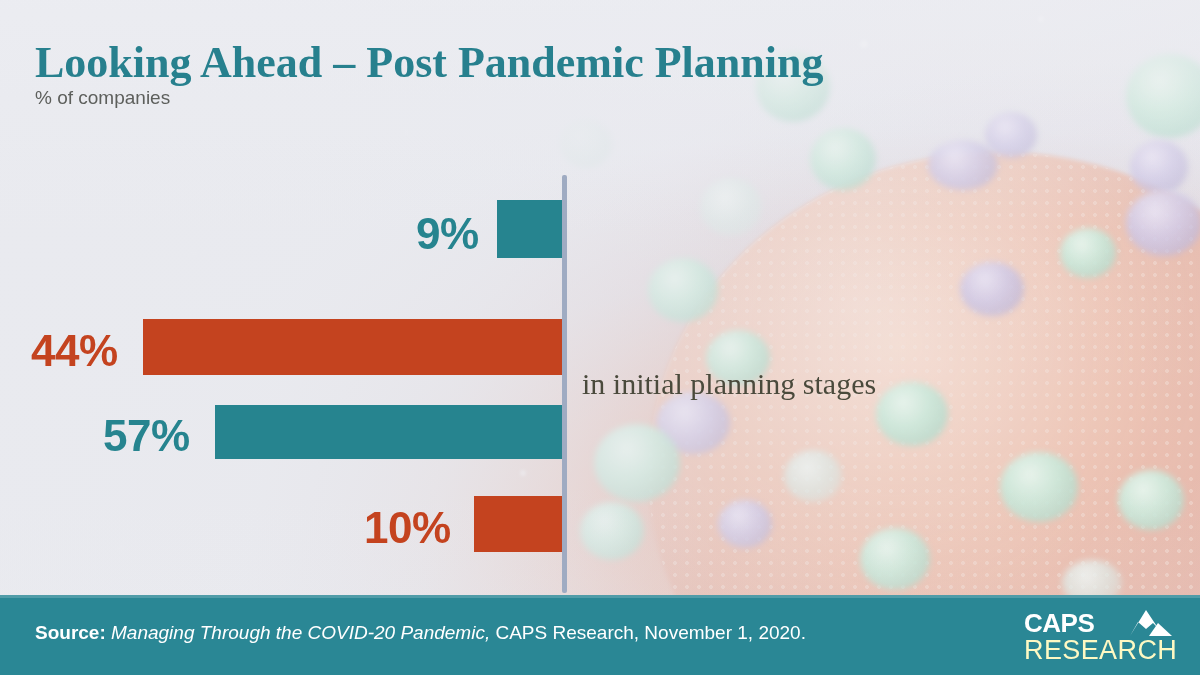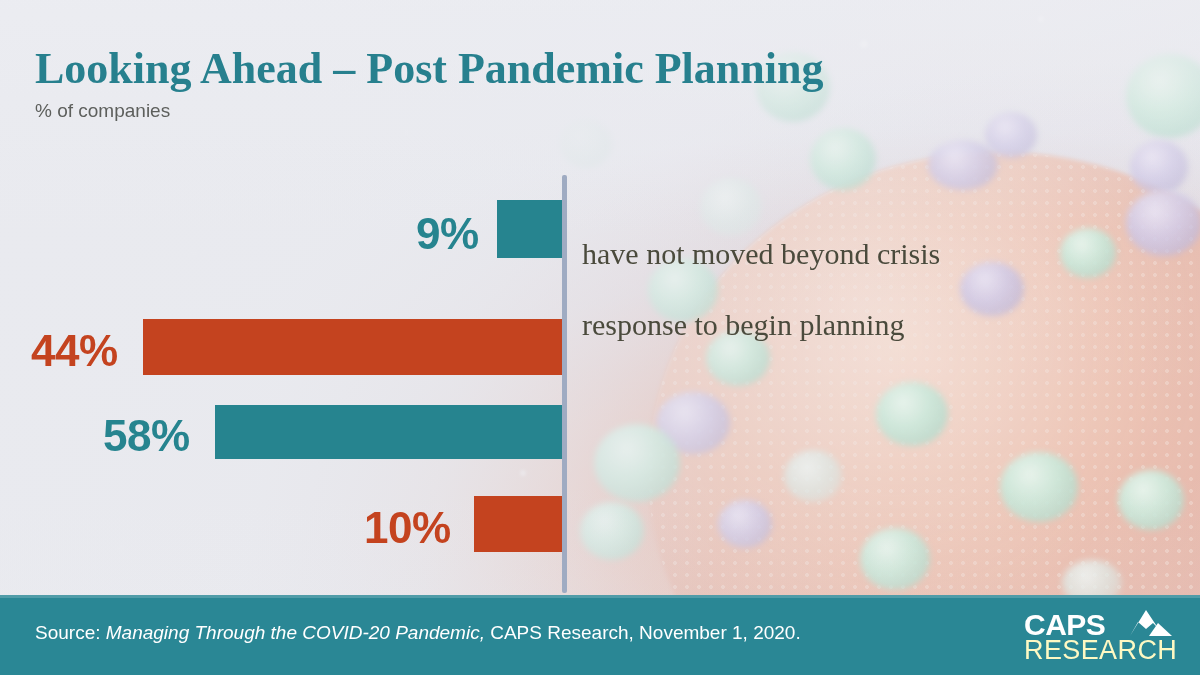--- a/index.html
+++ b/index.html
@@ -118,28 +118,27 @@
     color:#494c44;
     white-space:nowrap;
   }
   .eyebrow .hl { color:#c9451f; }
   .title {
     font-family:"Liberation Serif", serif;
     font-size:44px;
     font-weight:bold;
     color:#27808e;
     line-height:1.12;
-    margin-top:14px;
+    margin-top:8px;
     white-space:nowrap;
     text-align:right;
   }
   .subtitle {
     font-size:19px;
     color:#5d5f5c;
-    margin-top:7px;
   }
 
   
   .chart {
     position:absolute;
     left:0; top:168px;
     width:1200px; height:425px;
     z-index:3;
   }
   .axis-line {
@@ -194,32 +193,32 @@
     left:0; top:0; width:1200px; height:3px;
     background:rgba(255,255,255,0.18);
   }
   .source {
     position:absolute;
     left:35px; top:27px;
     font-size:19px;
     color:#ffffff;
     white-space:nowrap;
   }
-  .source .lbl { font-weight:normal; }
+  .source .lbl { font-weight:bold; }
   .source .ital { font-style:italic; }
 
   .logo {
     position:absolute;
     right:28px; top:15px;
     width:148px; height:52px;
   }
   .logo-caps {
     position:absolute;
     left:0; top:0;
-    font-size:30px;
+    font-size:26px;
     font-weight:bold;
     letter-spacing:-0.5px;
     color:#ffffff;
     line-height:1;
   }
   .logo-research {
     position:absolute;
     left:0; top:27px;
     font-size:27px;
     font-weight:normal;
@@ -285,34 +284,33 @@
     <div class="subtitle">% of companies</div>
   </div>
 
   <div class="chart">
 
     <div class="axis-line"></div>
 
     <div class="row" style="top:32px; height:58px;">
       <div class="bar teal" style="left:497px; width:65px;"></div>
       <div class="value teal" style="left:416px; top:12px;">9%</div>
-      <div class="rowlabel" style="top:1px;">
-        <span>have not moved beyond crisis</span><br>
-        <span>response to begin planning</span>
-      </div>
     </div>
 
     <div class="row" style="top:134px; height:56px;margin-top:17px;">
       <div class="bar orange" style="left:143px; width:419px;"></div>
       <div class="value orange" style="left:31px; top:10px;">44%</div>
+      <div class="rowlabel" style="top:12px;">
+        <span>in initial planning stages</span>
+      </div>
     </div>
 
     <div class="row" style="top:237px; height:54px;">
       <div class="bar teal" style="left:215px; width:347px;"></div>
-      <div class="value teal" style="left:103px; top:9px;">58%</div>
+      <div class="value teal" style="left:103px; top:9px;">57%</div>
     </div>
 
     <div class="row" style="top:328px; height:56px;">
       <div class="bar orange" style="left:474px; width:88px;"></div>
       <div class="value orange" style="left:364px; top:10px;">10%</div>
     </div>
 
   </div>
 
   <div class="footer">

